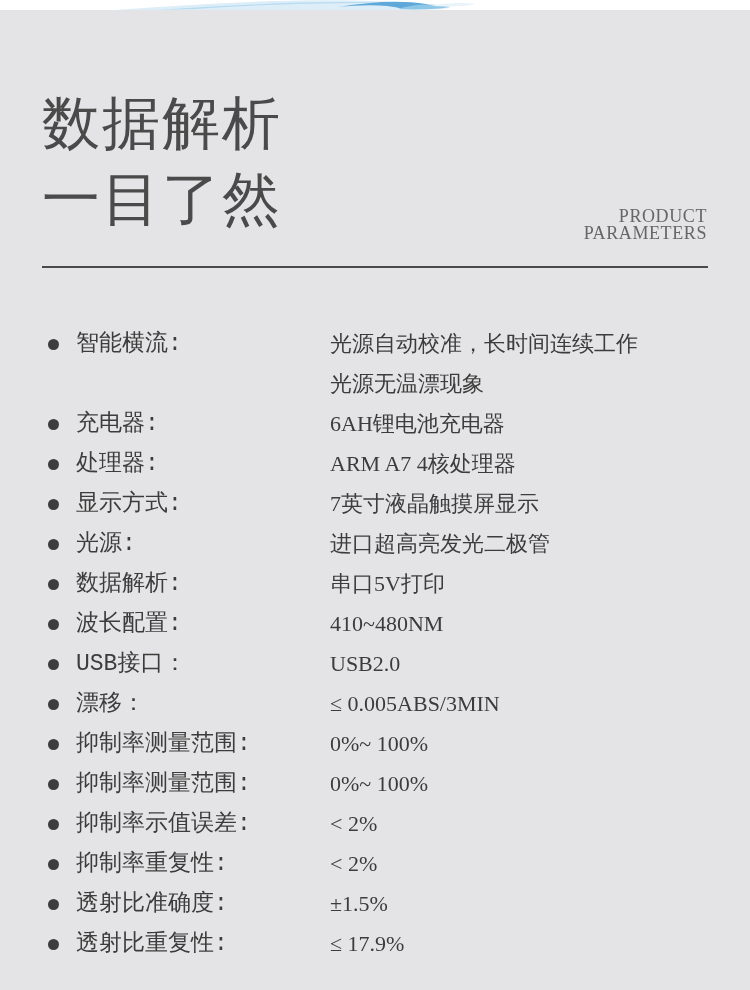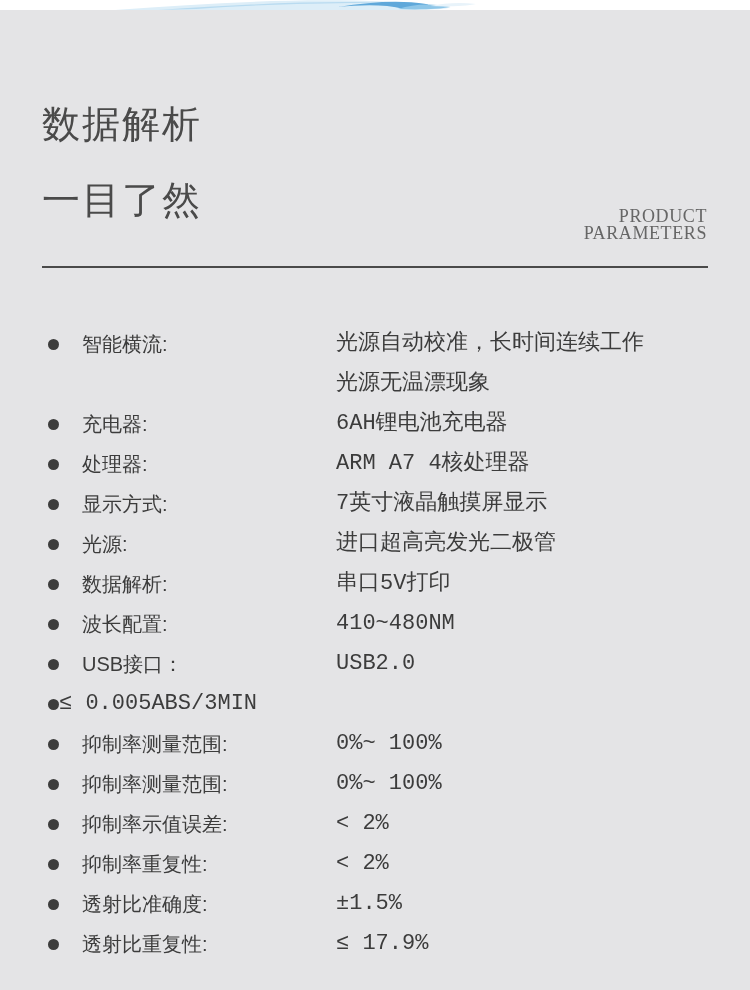--- a/index.html
+++ b/index.html
@@ -13,21 +13,21 @@
   
   .top-strip{
     position:absolute;top:0;left:0;width:750px;height:10px;
     background:#ffffff;
   }
   .top-strip svg{display:block;}
   
   .title{
     position:absolute;left:42px;top:86px;
     font-family:"Liberation Serif","DejaVu Serif",serif;
-    font-size:38px;line-height:76px;
+    font-size:58px;line-height:76px;
     color:#4a4a4a;letter-spacing:2px;
     white-space:nowrap;
   }
   .subtitle{
     position:absolute;right:43px;top:208px;
     text-align:right;
     font-family:"Liberation Serif","DejaVu Serif",serif;
     font-size:18px;line-height:17px;
     color:#666666;letter-spacing:0.6px;
   }
@@ -39,28 +39,28 @@
   .specs{
     position:absolute;left:48px;top:324px;right:28px;
     margin:0;padding:0;list-style:none;
   }
   .spec-row{display:flex;align-items:flex-start;}
   .bullet{
     flex:none;width:11px;height:11px;border-radius:50%;
     background:#3d3d3d;margin-top:15px;
   }
   .spec-label{
-    flex:none;margin-left:23px;width:254px;
-    font-family:Liberation Sans, sans-serif;
-    font-size:20px;line-height:40px;color:#3c3c3c;
+    flex:none;margin-left:17px;width:254px;
+    font-family:Liberation Mono, monospace;
+    font-size:23px;line-height:40px;color:#3c3c3c;
     white-space:nowrap;
   }
   .spec-value{
     flex:1;
-    font-family:Liberation Mono, monospace;
+    font-family:Liberation Serif, serif;
     font-size:22px;line-height:40px;color:#3c3c3c;
   }
   .spec-value div{line-height:40px;}
 </style>
 </head>
 <body>
 
 <div class="top-strip">
   <svg width="750" height="10" viewBox="0 0 750 10" aria-hidden="true">
     <path d="M115,10 C230,2 335,-5 448,6 C458,8 435,10 408,10 Z" fill="#ddeef8"></path>
@@ -144,20 +144,21 @@
   <li class="spec-row">
     <span class="bullet"></span>
     <span class="spec-label">USB接口：</span>
     <span class="spec-value">
         <div>USB2.0</div>
       </span>
   </li>
 
   <li class="spec-row">
     <span class="bullet"></span>
+    <span class="spec-label">漂移：</span>
     <span class="spec-value">
         <div>≤ 0.005ABS/3MIN</div>
       </span>
   </li>
 
   <li class="spec-row">
     <span class="bullet"></span>
     <span class="spec-label">抑制率测量范围:</span>
     <span class="spec-value">
         <div>0%~ 100%</div>

